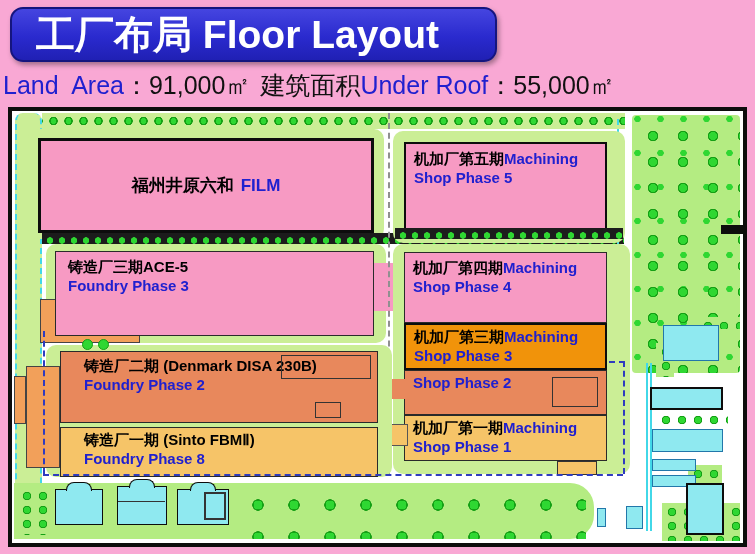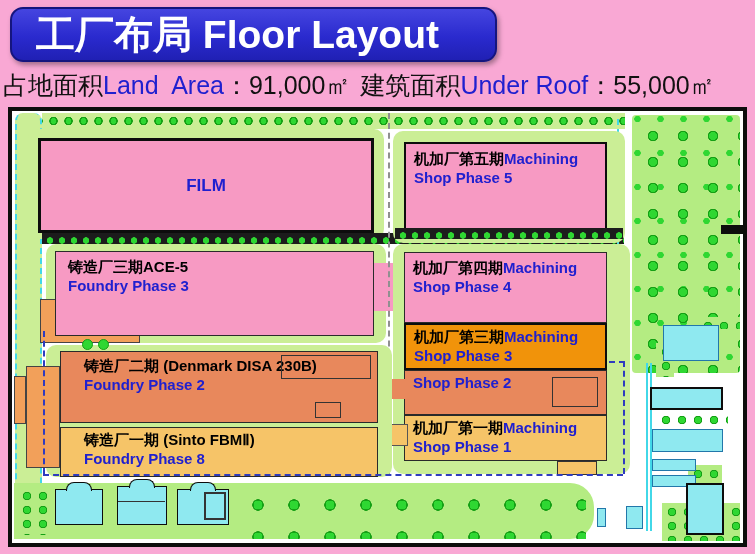--- a/index.html
+++ b/index.html
@@ -84,21 +84,20 @@
 </head>
 <body>
 
 <div id="page">
 
   <div id="banner">
     <div class="t">工厂布局 Floor Layout</div>
   </div>
 
   <div id="stats">
-    <span class="zh">占地面积</span>
       <span class="en">Land  Area</span>
       <span class="val">：91,000㎡</span>
       <span class="gap"></span>
       <span class="zh">建筑面积</span>
       <span class="en">Under Roof</span>
       <span class="val">：55,000㎡</span>
   </div>
 
   <div id="map">
 
@@ -106,20 +105,21 @@
 
     <div class="abs hedge-light" style="left:30px;top:2px;width:583px;height:16px;"></div>
 
     <div class="abs trees-scatter" style="left:620px;top:4px;width:108px;height:258px;border-radius:4px;"></div>
 
     <div class="abs" style="left:709px;top:114px;width:22px;height:9px;background:#0d0d0d;"></div>
 
     <div class="abs leaf" style="left:16px;top:18px;width:356px;height:110px;"></div>
     <div class="bld pink b-thick" style="left:26px;top:27px;width:336px;height:95px;">
       <div class="film-label">
+        <span class="zh">福州井原六和</span>
           <span class="en">FILM</span>
       </div>
     </div>
 
     <div class="abs hedge-dark" style="left:30px;top:122px;width:582px;height:11px;"></div>
 
     <div class="abs leaf" style="left:34px;top:133px;width:340px;height:99px;"></div>
     <div class="bld annex" style="left:28px;top:188px;width:100px;height:44px;"></div>
     <div class="bld pink" style="left:356px;top:152px;width:26px;height:48px;"></div>
     <div class="bld pink b-thin" style="left:43px;top:140px;width:319px;height:85px;">

